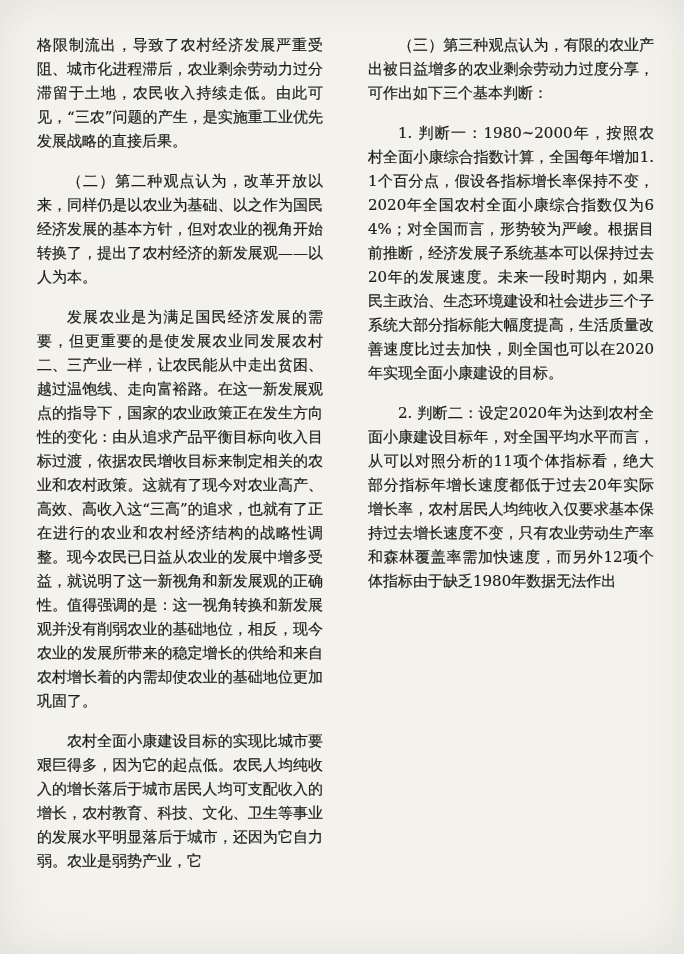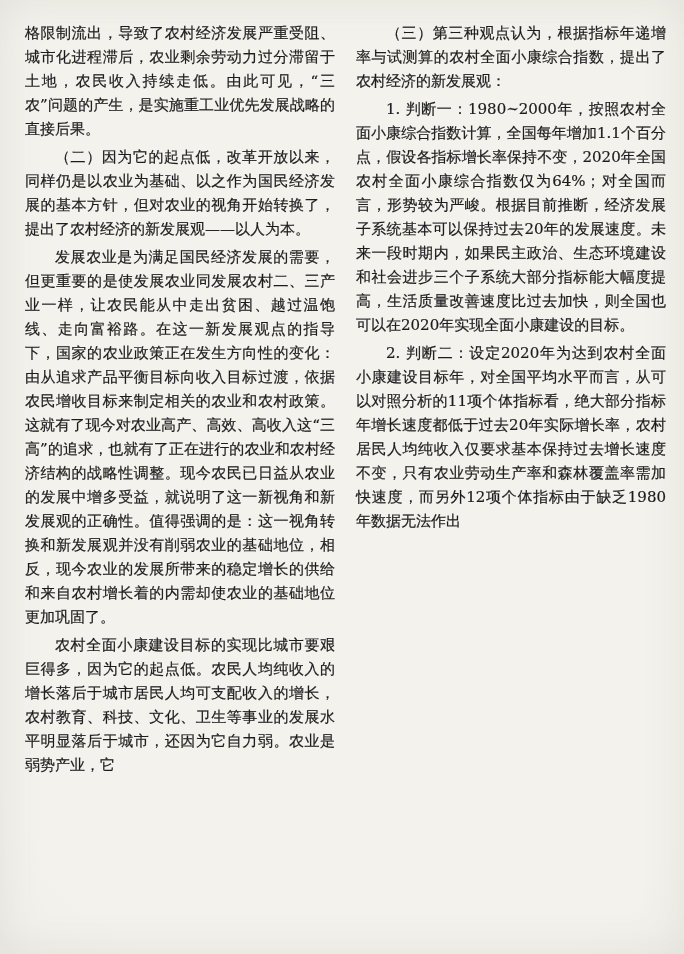--- a/index.html
+++ b/index.html
@@ -31,37 +31,37 @@
   .column {
     width: 318px;
     font-size: 15px;
     line-height: 24px;
     color: #1c1c1e;
     font-weight: 500;
     text-align: justify;
     -webkit-text-stroke: 0.2px #1c1c1e;
   }
   .para {
-    margin: 4px;
+    margin: 16px;
     word-break: break-all;
   }
   .para.indent {
     text-indent: 2em;
   }
 </style>
 </head>
 <body>
 
 <div class="page">
   <div class="columns">
     <div class="column" style="color: rgb(28, 28, 30);">
         <p class="para noindent">格限制流出，导致了农村经济发展严重受阻、城市化进程滞后，农业剩余劳动力过分滞留于土地，农民收入持续走低。由此可见，“三农”问题的产生，是实施重工业优先发展战略的直接后果。</p>
-        <p class="para indent">（二）因为它的起点低，改革开放以来，同样仍是以农业为基础、以之作为国民经济发展的基本方针，但对农业的视角开始转换了，提出了农村经济的新发展观——以人为本。</p>
+        <p class="para indent">（二）第二种观点认为，改革开放以来，同样仍是以农业为基础、以之作为国民经济发展的基本方针，但对农业的视角开始转换了，提出了农村经济的新发展观——以人为本。</p>
         <p class="para indent">发展农业是为满足国民经济发展的需要，但更重要的是使发展农业同发展农村二、三产业一样，让农民能从中走出贫困、越过温饱线、走向富裕路。在这一新发展观点的指导下，国家的农业政策正在发生方向性的变化：由从追求产品平衡目标向收入目标过渡，依据农民增收目标来制定相关的农业和农村政策。这就有了现今对农业高产、高效、高收入这“三高”的追求，也就有了正在进行的农业和农村经济结构的战略性调整。现今农民已日益从农业的发展中增多受益，就说明了这一新视角和新发展观的正确性。值得强调的是：这一视角转换和新发展观并没有削弱农业的基础地位，相反，现今农业的发展所带来的稳定增长的供给和来自农村增长着的内需却使农业的基础地位更加巩固了。</p>
         <p class="para indent">农村全面小康建设目标的实现比城市要艰巨得多，因为它的起点低。农民人均纯收入的增长落后于城市居民人均可支配收入的增长，农村教育、科技、文化、卫生等事业的发展水平明显落后于城市，还因为它自力弱。农业是弱势产业，它</p>
       </div>
     <div class="column" style="color: rgb(28, 28, 30);">
-        <p class="para indent">（三）第三种观点认为，根据指标年递增率与试测算的农村全面小康综合指数，提出了农村经济的新发展观：</p>
+        <p class="para indent">（三）第三种观点认为，有限的农业产出被日益增多的农业剩余劳动力过度分享，可作出如下三个基本判断：</p>
         <p class="para indent">1. 判断一：1980~2000年，按照农村全面小康综合指数计算，全国每年增加1.1个百分点，假设各指标增长率保持不变，2020年全国农村全面小康综合指数仅为64%；对全国而言，形势较为严峻。根据目前推断，经济发展子系统基本可以保持过去20年的发展速度。未来一段时期内，如果民主政治、生态环境建设和社会进步三个子系统大部分指标能大幅度提高，生活质量改善速度比过去加快，则全国也可以在2020年实现全面小康建设的目标。</p>
         <p class="para indent">2. 判断二：设定2020年为达到农村全面小康建设目标年，对全国平均水平而言，从可以对照分析的11项个体指标看，绝大部分指标年增长速度都低于过去20年实际增长率，农村居民人均纯收入仅要求基本保持过去增长速度不变，只有农业劳动生产率和森林覆盖率需加快速度，而另外12项个体指标由于缺乏1980年数据无法作出</p>
       </div>
   </div>
 </div>
 
 </body></html>

